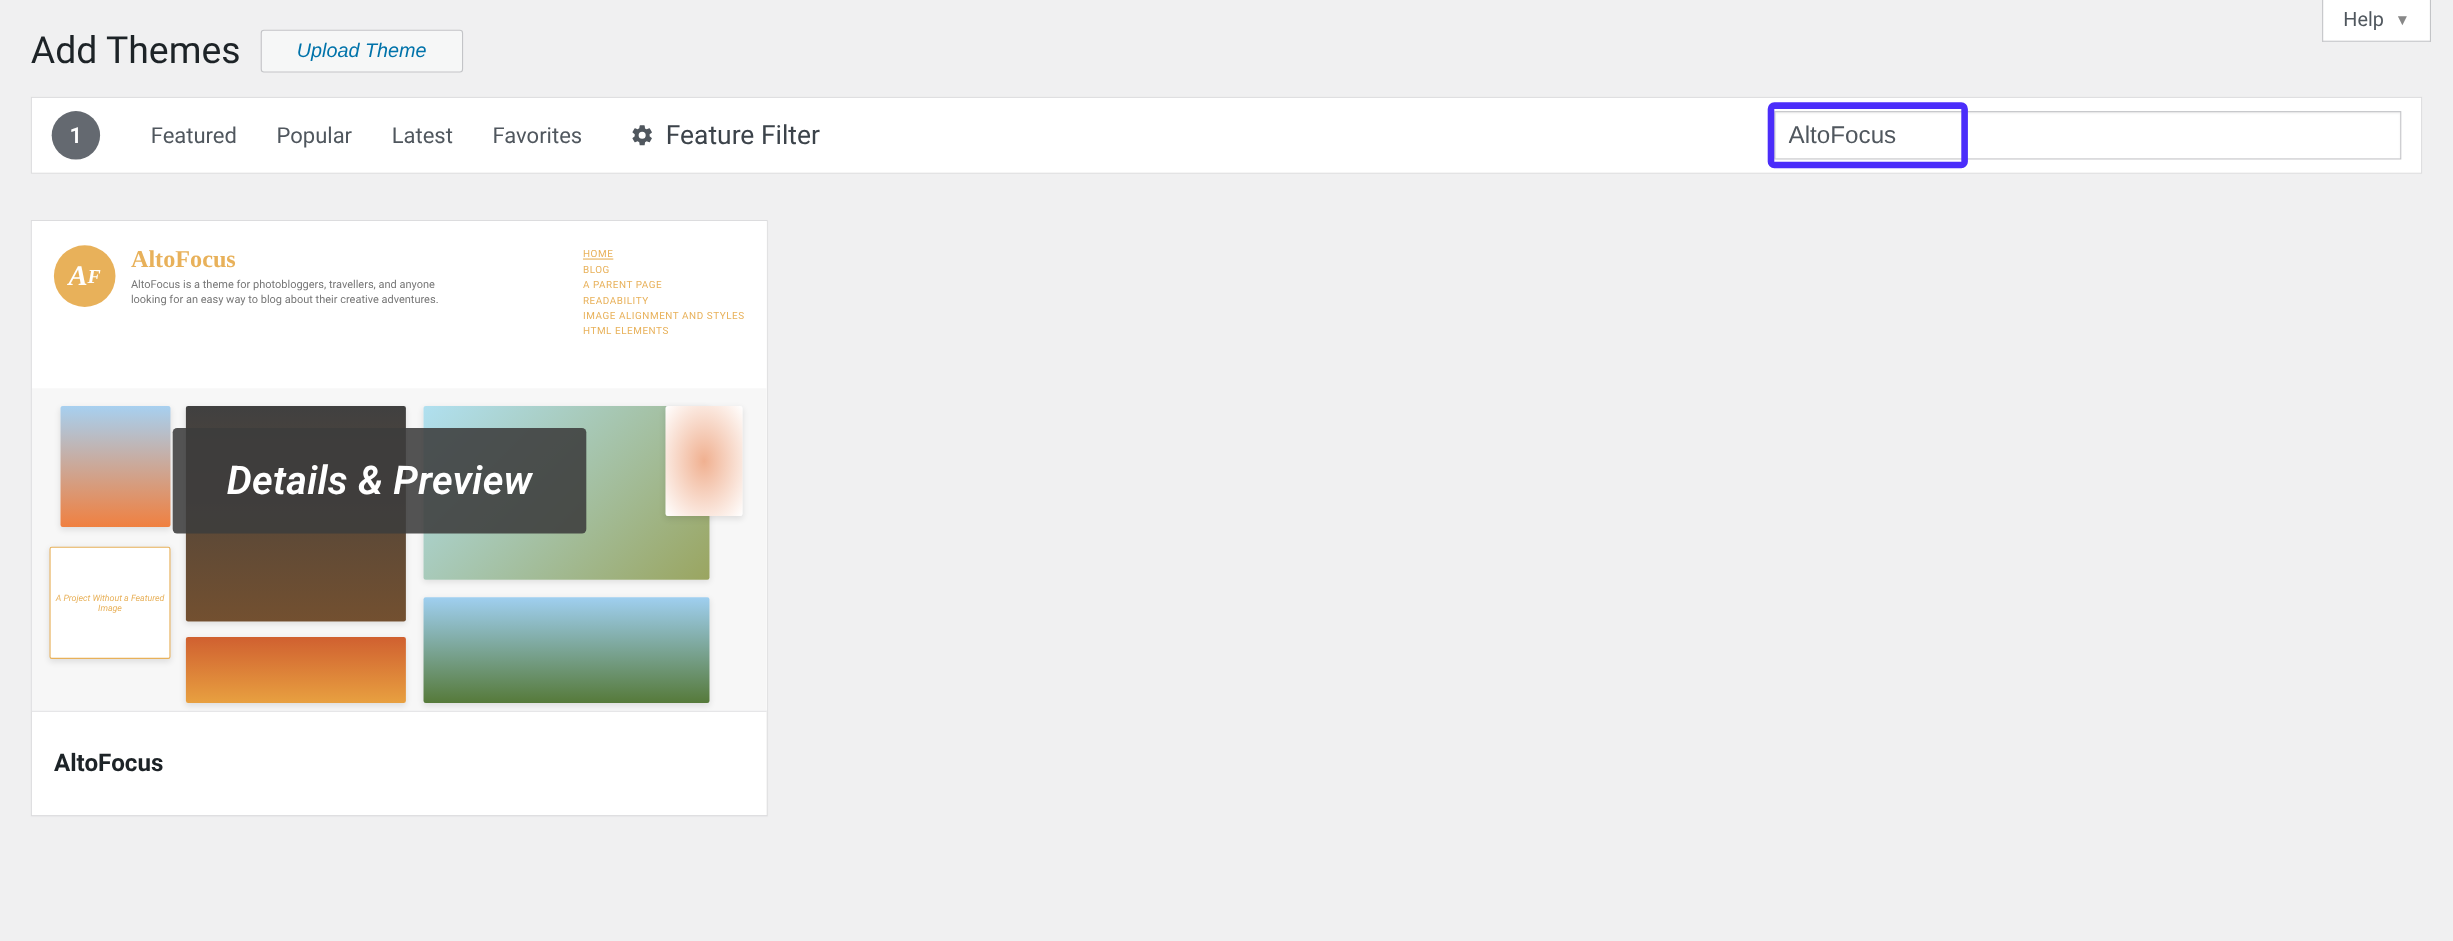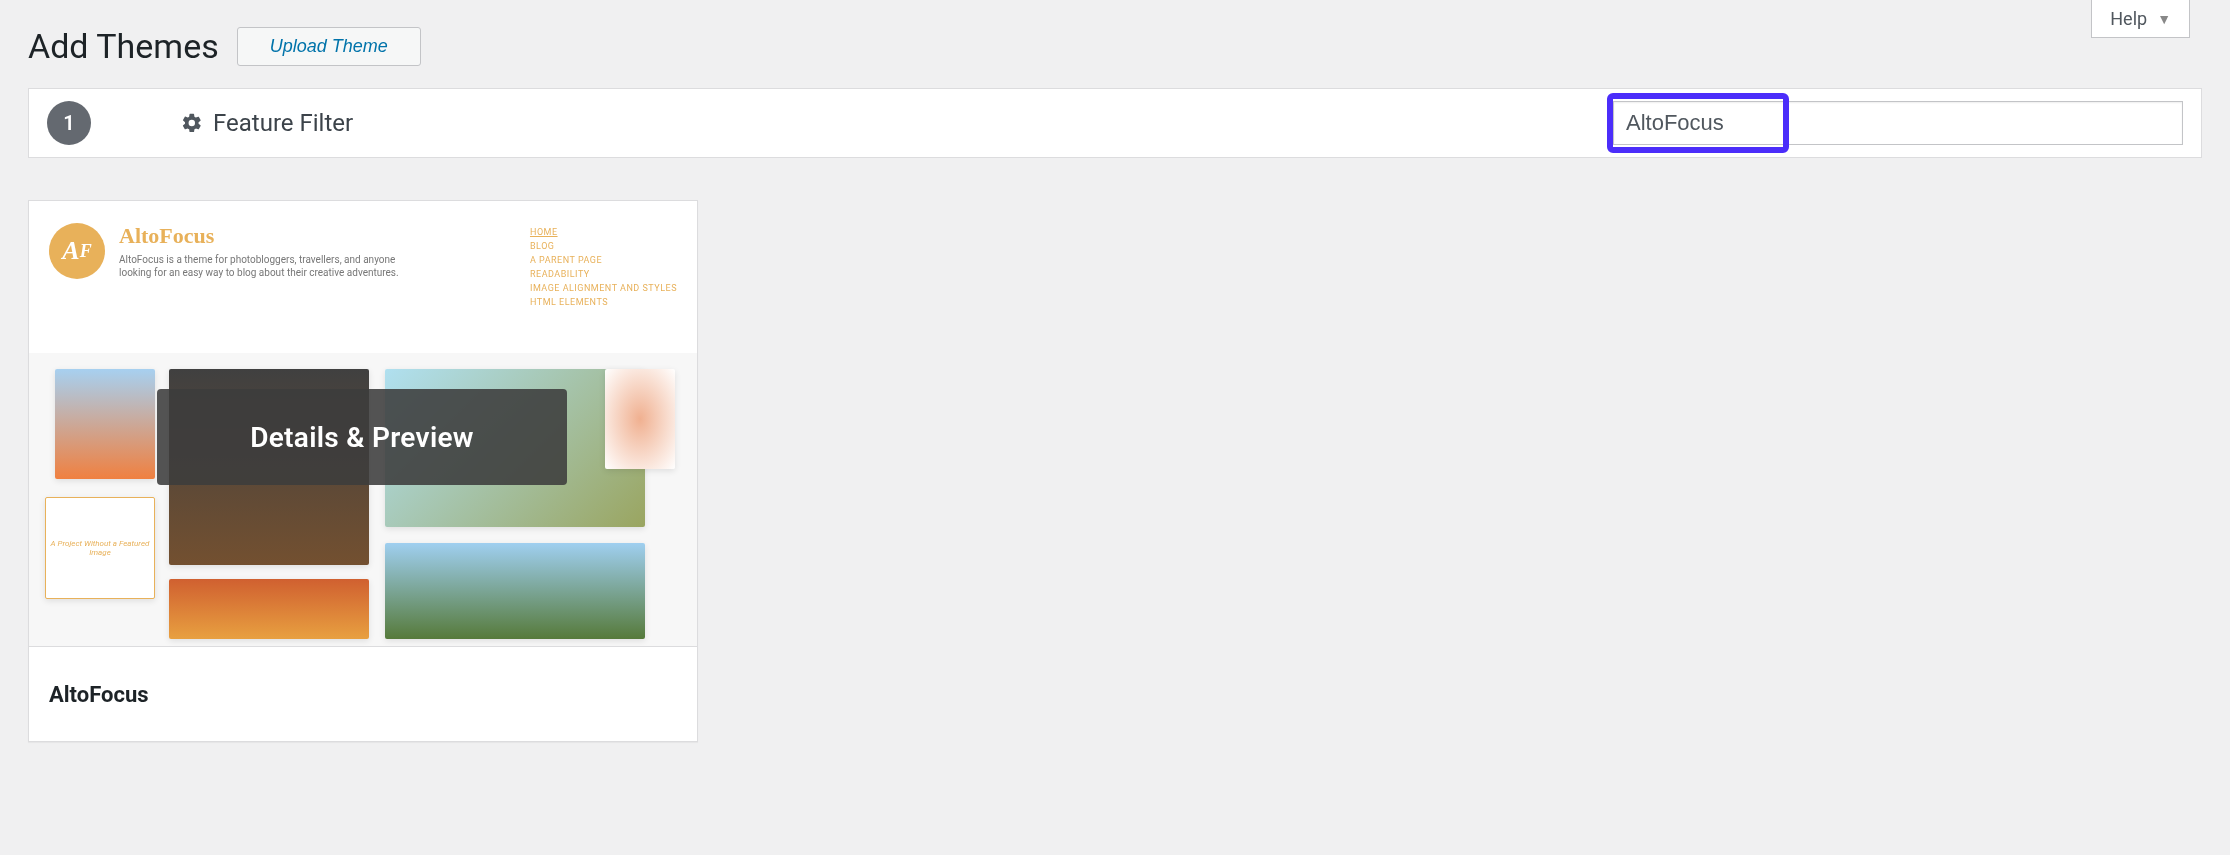--- a/index.html
+++ b/index.html
@@ -7,21 +7,21 @@
   body {
     font-family: -apple-system, BlinkMacSystemFont, "Segoe UI", Roboto, sans-serif;
     background: #f0f0f1;
     color: #3c434a;
     font-size: 14px;
     padding: 0 28px 40px 28px;
     width: 2230px;
   }
 
   
-  .help-wrap { position: absolute; top: 0; right: 40px; }
+  .help-wrap { position: absolute; top: 0; right: 20px; }
   .help-tab {
     background: #fff;
     border: 1px solid #c3c4c7;
     border-top: none;
     padding: 8px 18px;
     font-size: 18px;
     color: #50575e;
     display: flex; align-items: center; gap: 10px;
     cursor: pointer;
   }
@@ -121,26 +121,27 @@
   .g1{left:26px; top:16px; width:100px; height:110px; background:linear-gradient(#a7d0f0,#f08040);}
   .g2{left:140px; top:16px; width:200px; height:196px; background:linear-gradient(#404040,#735030);}
   .g3{left:356px; top:16px; width:260px; height:158px; background:linear-gradient(135deg,#b0e0f0,#9aa560);}
   .g4{left:16px; top:144px; width:110px; height:102px; background:#fff; border:1px solid #e8b15a; display:flex;flex-direction:column;justify-content:center;align-items:center;font-size:8px;color:#e8b15a;text-align:center;padding:4px;font-style:italic;}
   .g5{left:140px; top:226px; width:200px; height:60px; background:linear-gradient(#d06030,#e8a040);}
   .g6{left:356px; top:190px; width:260px; height:96px; background:linear-gradient(#9fcff0,#567a3a);}
   .g8{left:576px; top:16px; width:70px; height:100px; background:radial-gradient(#f0b090,#fff);}
 
   .details-overlay {
     position:absolute; left:128px; top:188px;
-    width:410px; height:96px;
+    width:376px; height:96px;
     background:rgba(60,60,60,.88);
-    color:#fff; font-size:28px; font-weight:600;
+    color:#fff; font-size:36px; font-weight:600;
     display:flex; align-items:center; justify-content:center;
     border-radius:4px;
     letter-spacing:.3px;
+    font-style:italic;
   }
 
   .theme-footer {
     display:flex; align-items:center; justify-content:space-between;
     padding: 18px 20px;
     height: 94px;
   }
   .theme-name { font-size:22px; font-weight:700; color:#1d2327; }
   .theme-actions { display:flex; align-items:center; gap:16px; }
   .install-wrap { position:relative; display:inline-block; }
@@ -168,20 +169,26 @@
   </div>
 </div>
 
 <div class="page-header">
   <h1 class="page-title">Add Themes</h1>
   <button class="upload-btn">Upload Theme</button>
 </div>
 
 <div class="filter-bar">
   <div class="count-badge">1</div>
+  <div class="tabs">
+    <span class="tab-link">Featured</span>
+    <span class="tab-link">Popular</span>
+    <span class="tab-link">Latest</span>
+    <span class="tab-link">Favorites</span>
+  </div>
   <div class="feature-filter">
     <svg class="gear" viewBox="0 0 24 24">
         <path d="M19.14,12.94a7,7,0,0,0,.05-.94,7,7,0,0,0-.05-.94l2.11-1.65a.5.5,0,0,0,.12-.64l-2-3.46a.5.5,0,0,0-.61-.22l-2.49,1a7,7,0,0,0-1.63-.94l-.38-2.65A.5.5,0,0,0,13.77,2H9.77a.5.5,0,0,0-.49.42L8.9,5.07a7,7,0,0,0-1.63.94l-2.49-1a.5.5,0,0,0-.61.22l-2,3.46a.5.5,0,0,0,.12.64L4.4,11.06a7,7,0,0,0-.05.94,7,7,0,0,0,.05.94L2.29,14.59a.5.5,0,0,0-.12.64l2,3.46a.5.5,0,0,0,.61.22l2.49-1a7,7,0,0,0,1.63.94l.38,2.65a.5.5,0,0,0,.49.42h4a.5.5,0,0,0,.49-.42l.38-2.65a7,7,0,0,0,1.63-.94l2.49,1a.5.5,0,0,0,.61-.22l2-3.46a.5.5,0,0,0-.12-.64ZM11.77,15.5A3.5,3.5,0,1,1,15.27,12,3.5,3.5,0,0,1,11.77,15.5Z"></path>
       </svg>
     <span>Feature Filter</span>
   </div>
   <div class="search-wrap">
     <input class="search-input" type="text" value="AltoFocus" style="">
     <div class="hl-box"></div>
   </div>

